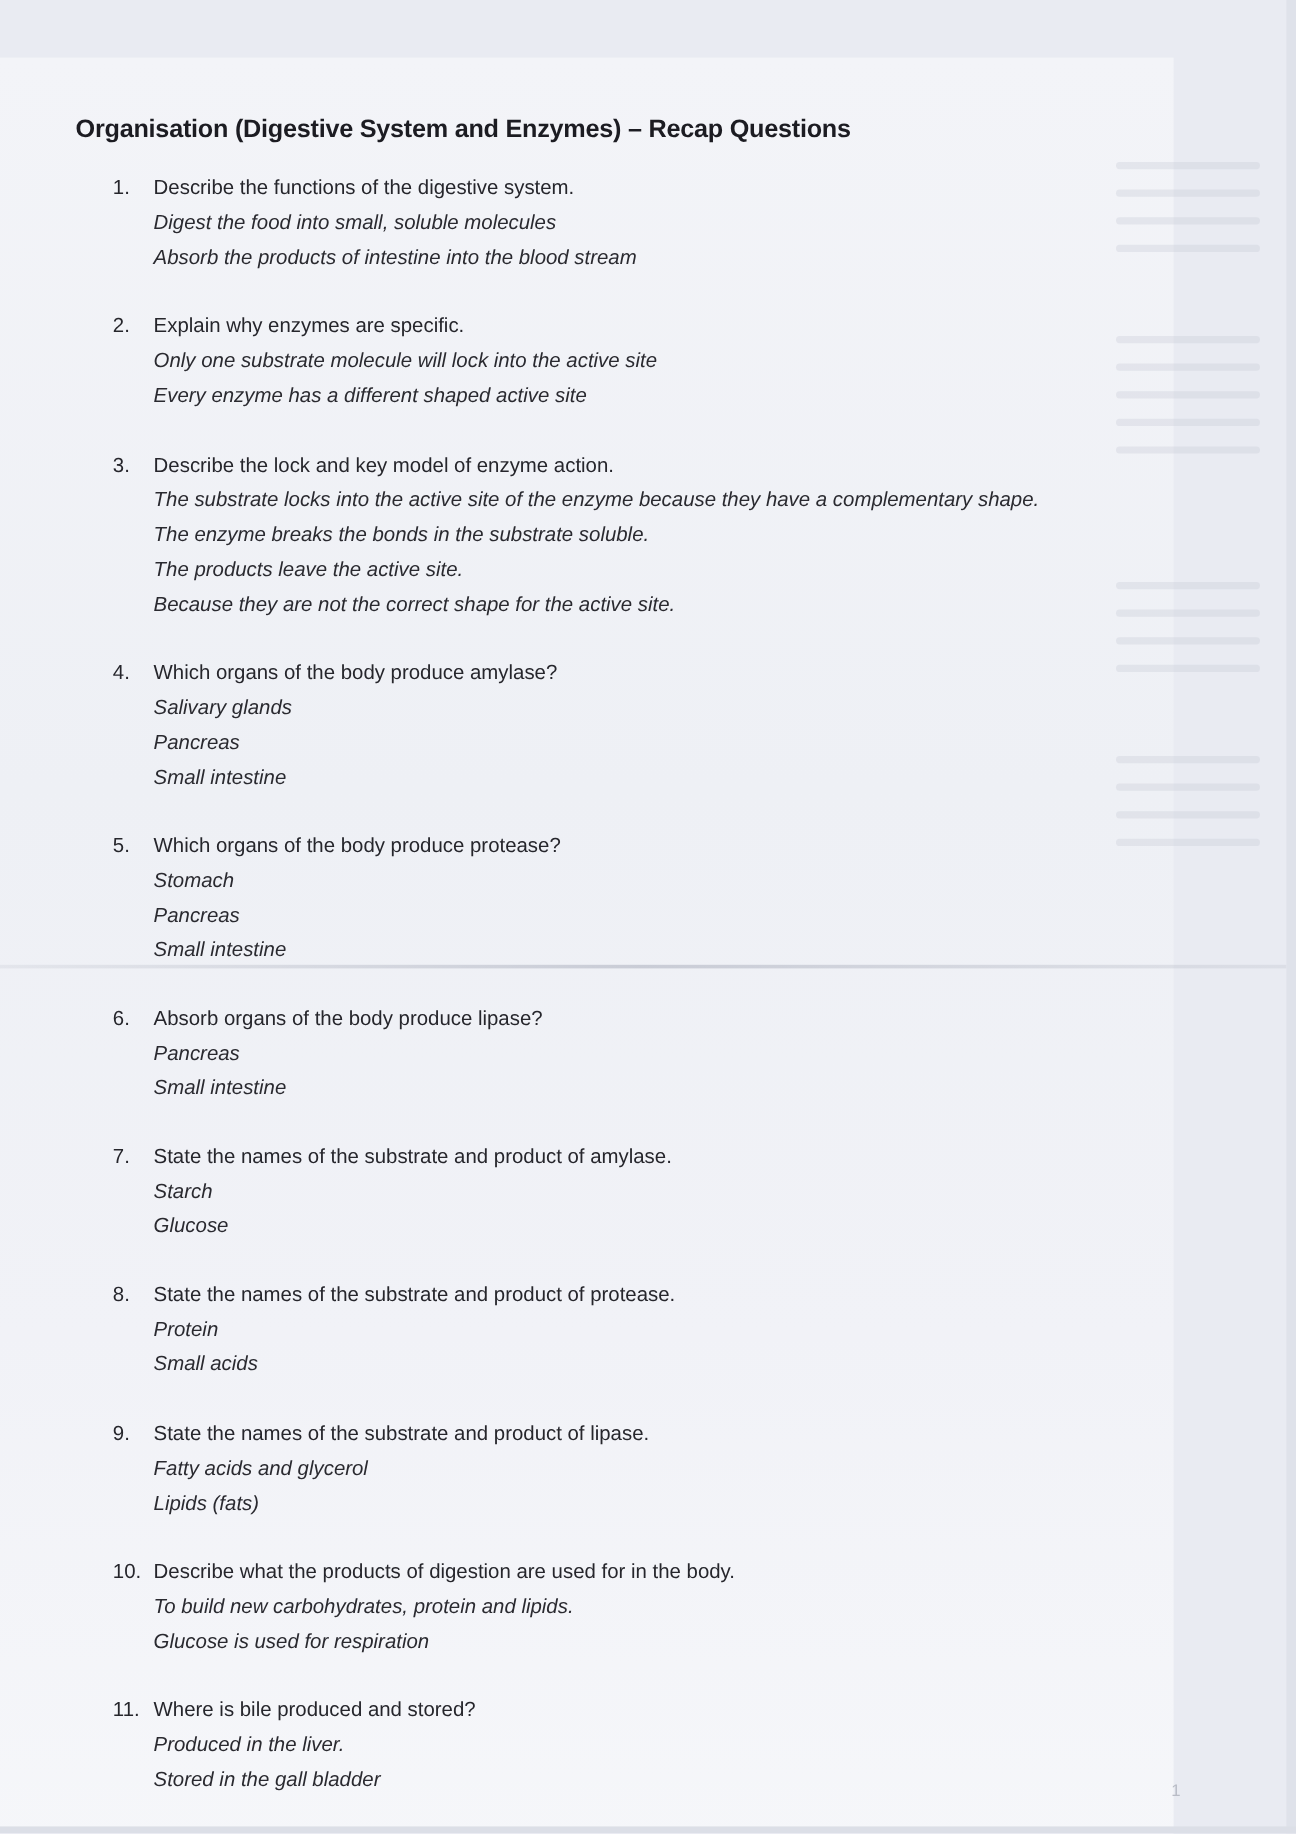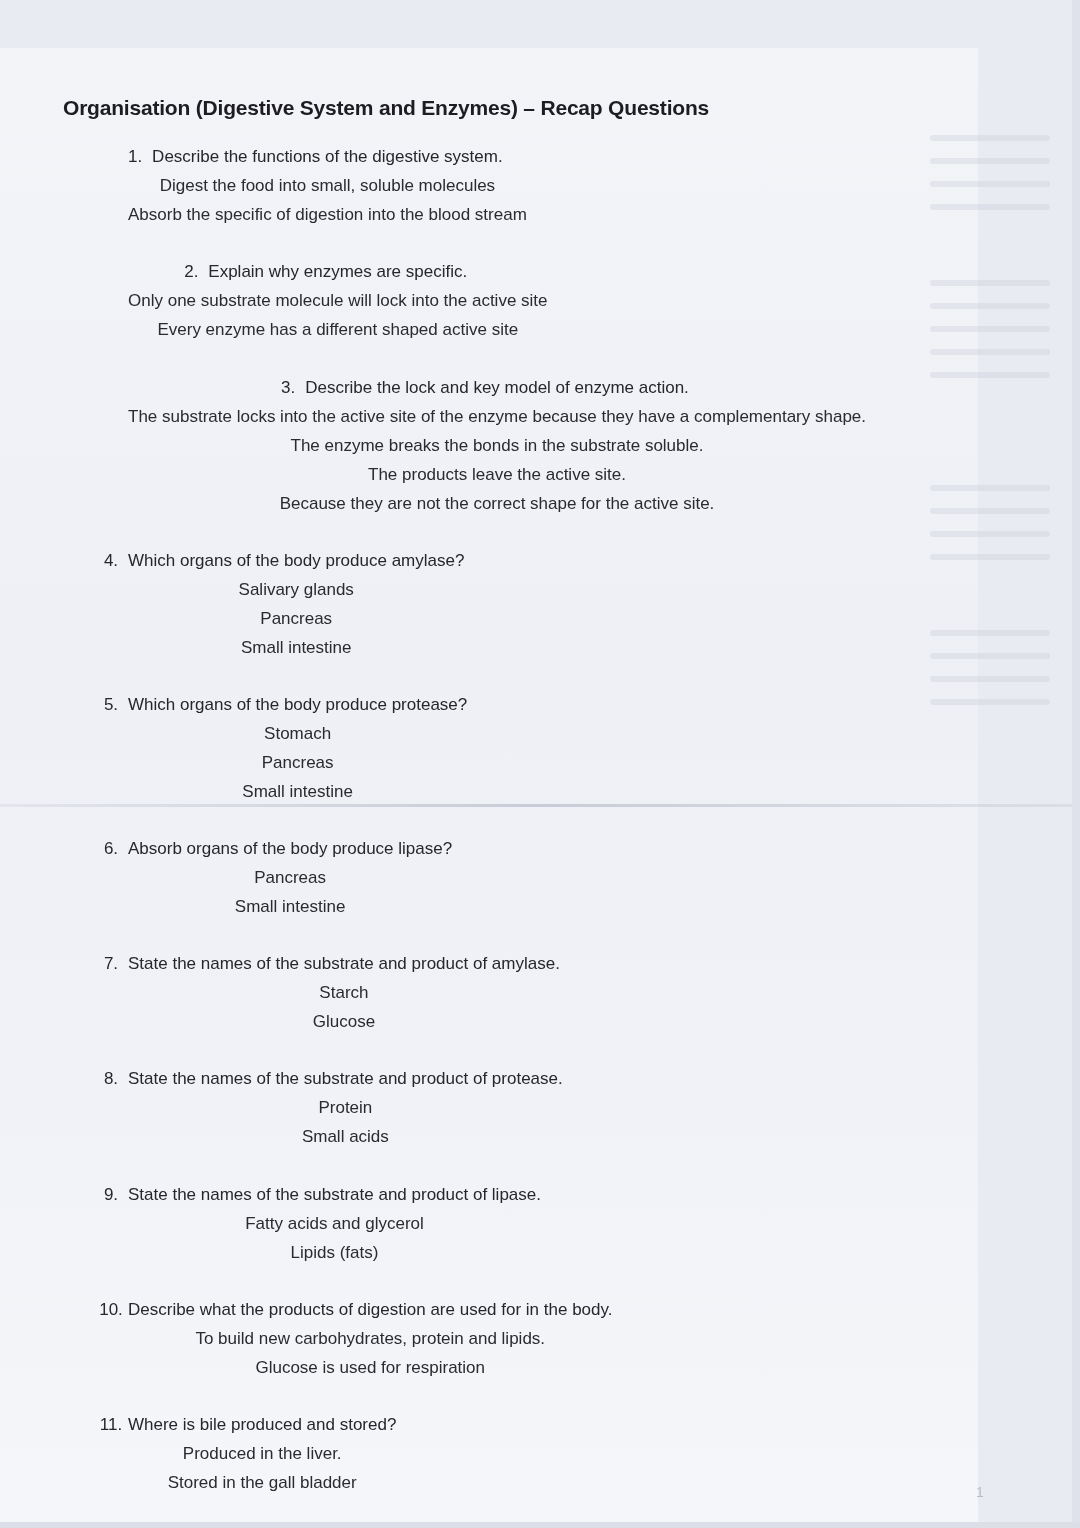--- a/index.html
+++ b/index.html
@@ -23,25 +23,25 @@
   }
   .edge-bottom {
     position: absolute; left: 0; bottom: 0; width: 1080px; height: 6px; background: #dcdfe7;
   }
   .title {
     position: absolute; left: 63px; top: 48px;
     font-size: 21px; font-weight: bold; color: #1c1c22; letter-spacing: -0.2px;
   }
   .q {
     position: absolute; left: 94px;
-    font-size: 17px; color: #26262c; line-height: 29px; text-align: center;
+    font-size: 17px; color: #26262c; line-height: 29px;
   }
   .q .num { display: inline-block; width: 34px; }
   .q .qtext { }
-  .q .ans { padding-left: 34px; color: #2a2a30; }
+  .q .ans { padding-left: 34px; color: #2a2a30; font-style: italic; }
   .ghost {
     position: absolute; left: 930px; width: 120px;
   }
   .ghost div { height: 6px; margin: 17px 0; background: rgba(200,204,214,0.35); border-radius: 3px; }
   .page-mark {
     position: absolute; left: 976px; top: 1436px; font-size: 14px; color: #b9bcc6;
   }
 </style>
 </head>
 <body>
@@ -73,21 +73,21 @@
       <div></div>
       <div></div>
       <div></div>
     </div>
 
   <div class="title">Organisation (Digestive System and Enzymes) – Recap Questions</div>
 
   <div class="q" style="top:94px">
     <div><span class="num">1.</span><span class="qtext">Describe the functions of the digestive system.</span></div>
     <div class="ans">Digest the food into small, soluble molecules</div>
-    <div class="ans">Absorb the specific of digestion into the blood stream</div>
+    <div class="ans">Absorb the products of intestine into the blood stream</div>
   </div>
 
   <div class="q" style="top:209px">
     <div><span class="num">2.</span><span class="qtext">Explain why enzymes are specific.</span></div>
     <div class="ans">Only one substrate molecule will lock into the active site</div>
     <div class="ans">Every enzyme has a different shaped active site</div>
   </div>
 
   <div class="q" style="top:325px">
     <div><span class="num">3.</span><span class="qtext">Describe the lock and key model of enzyme action.</span></div>

